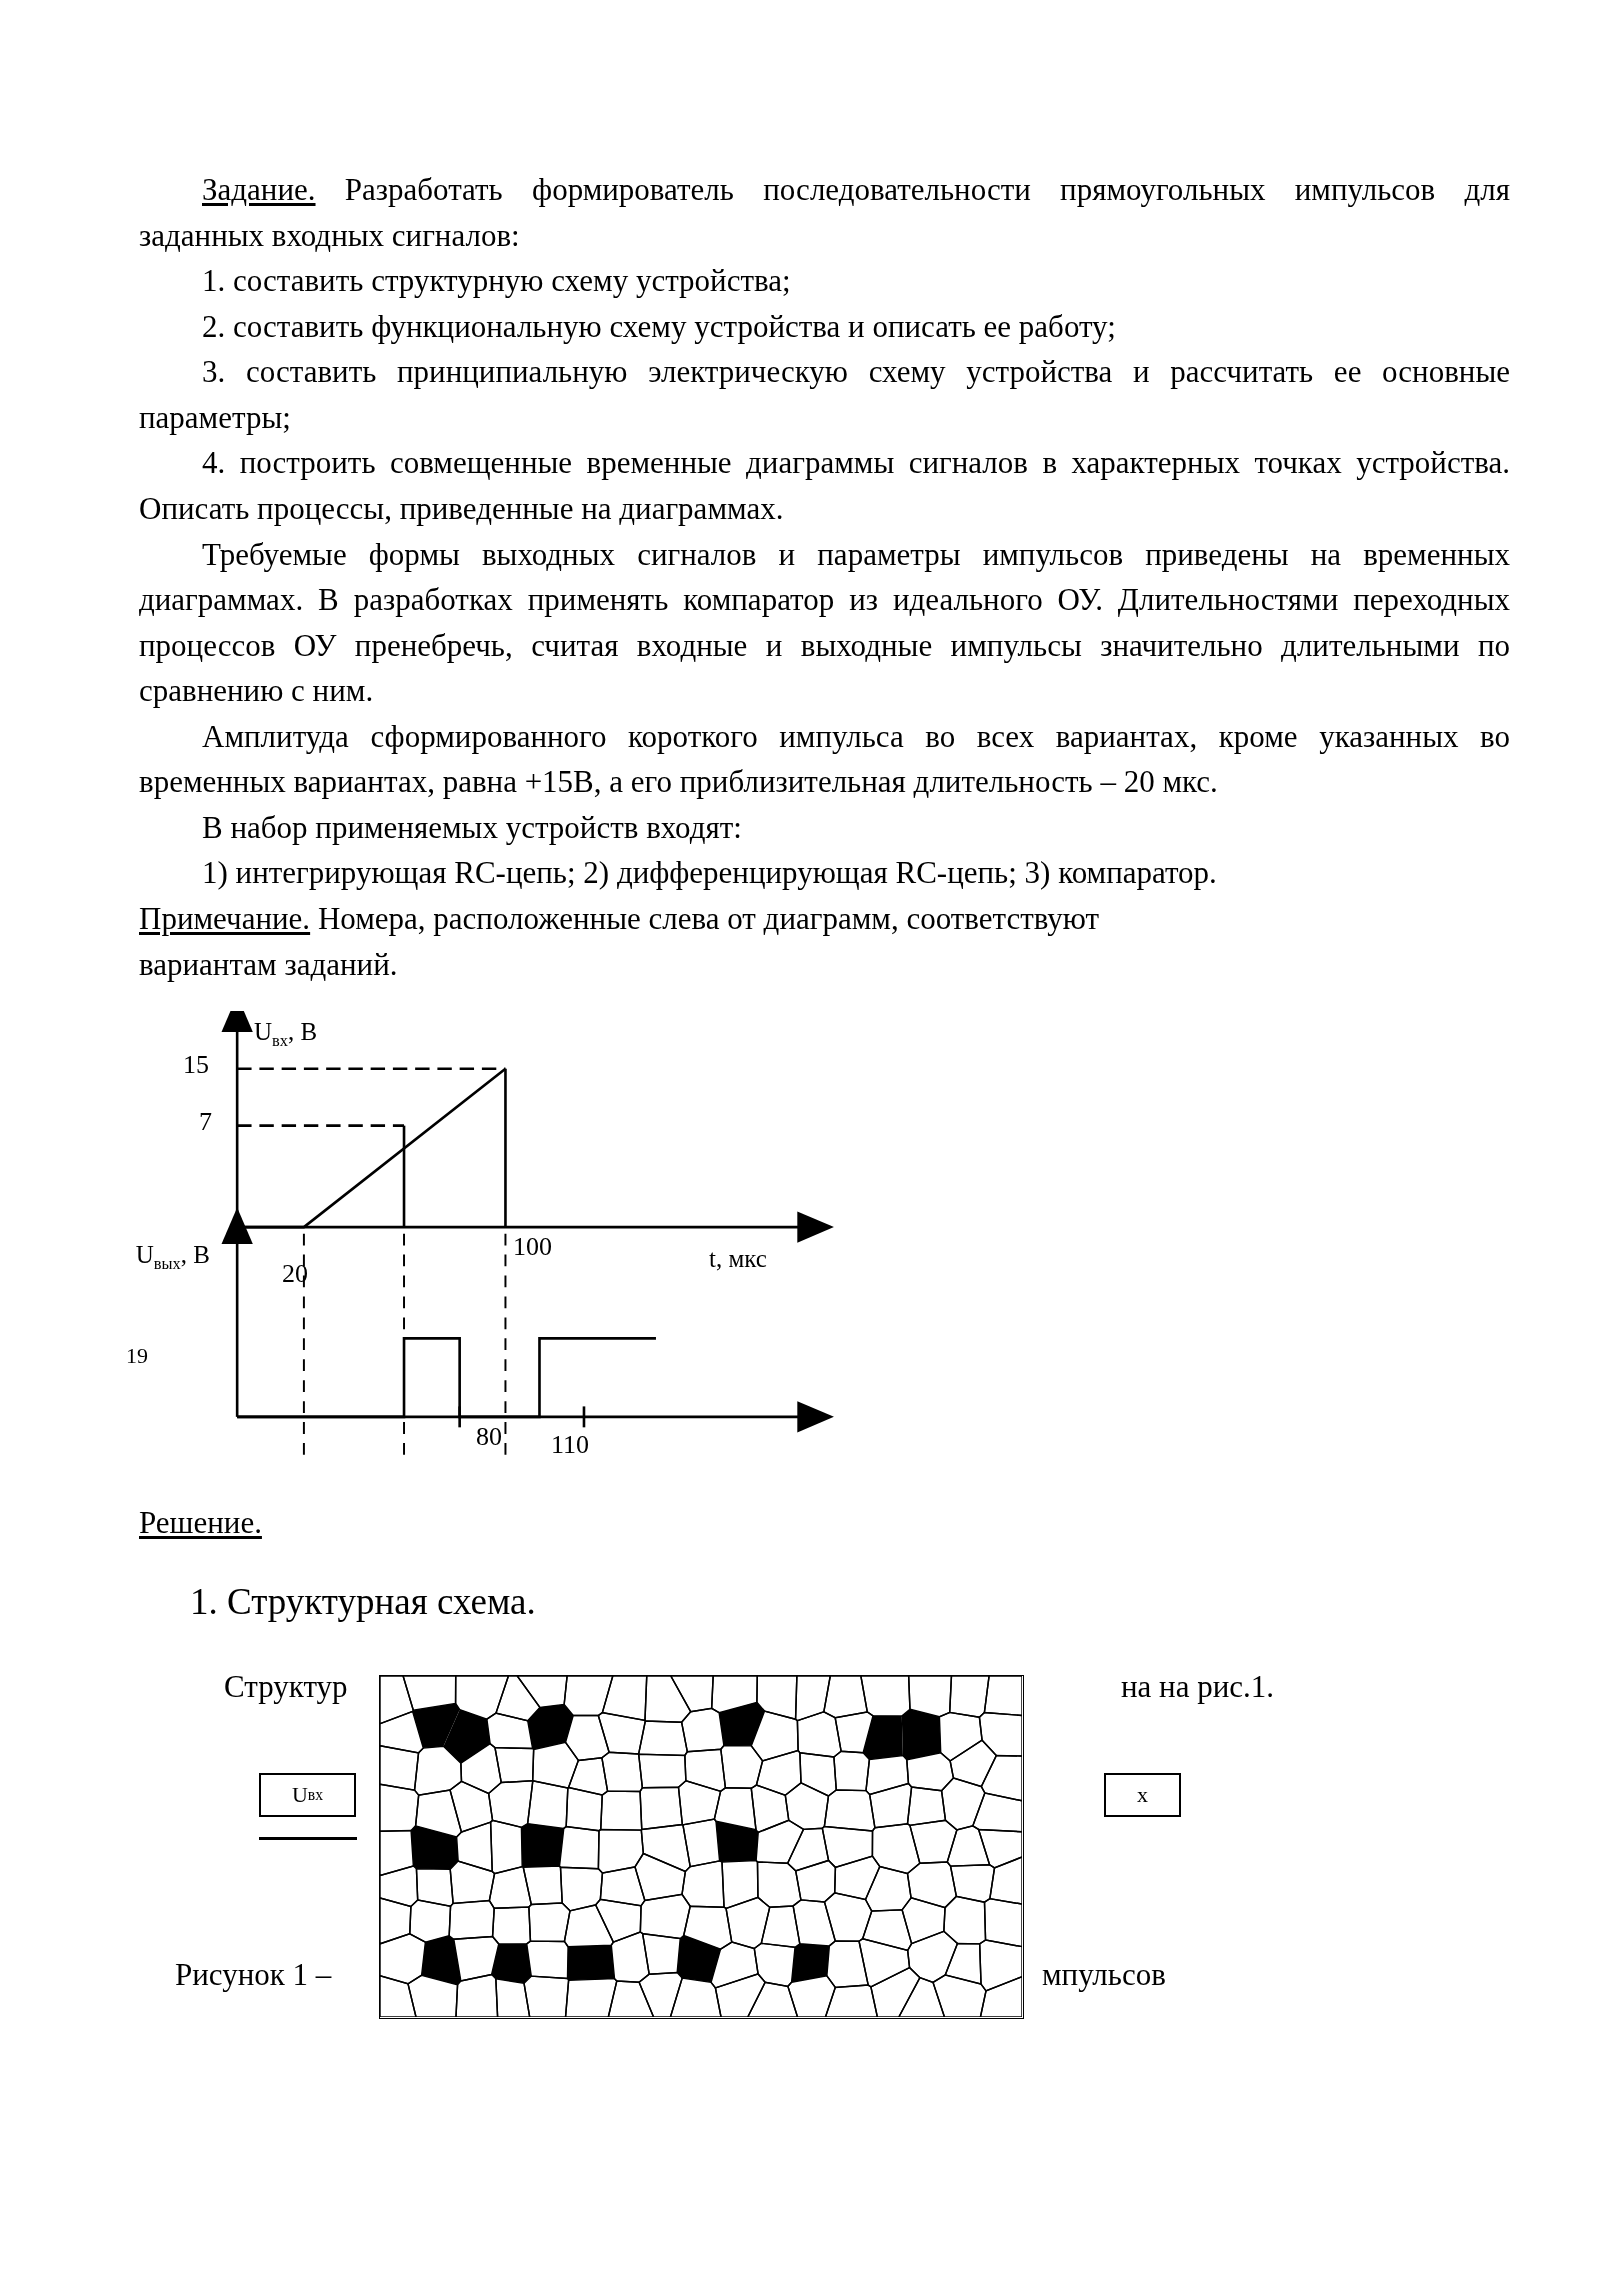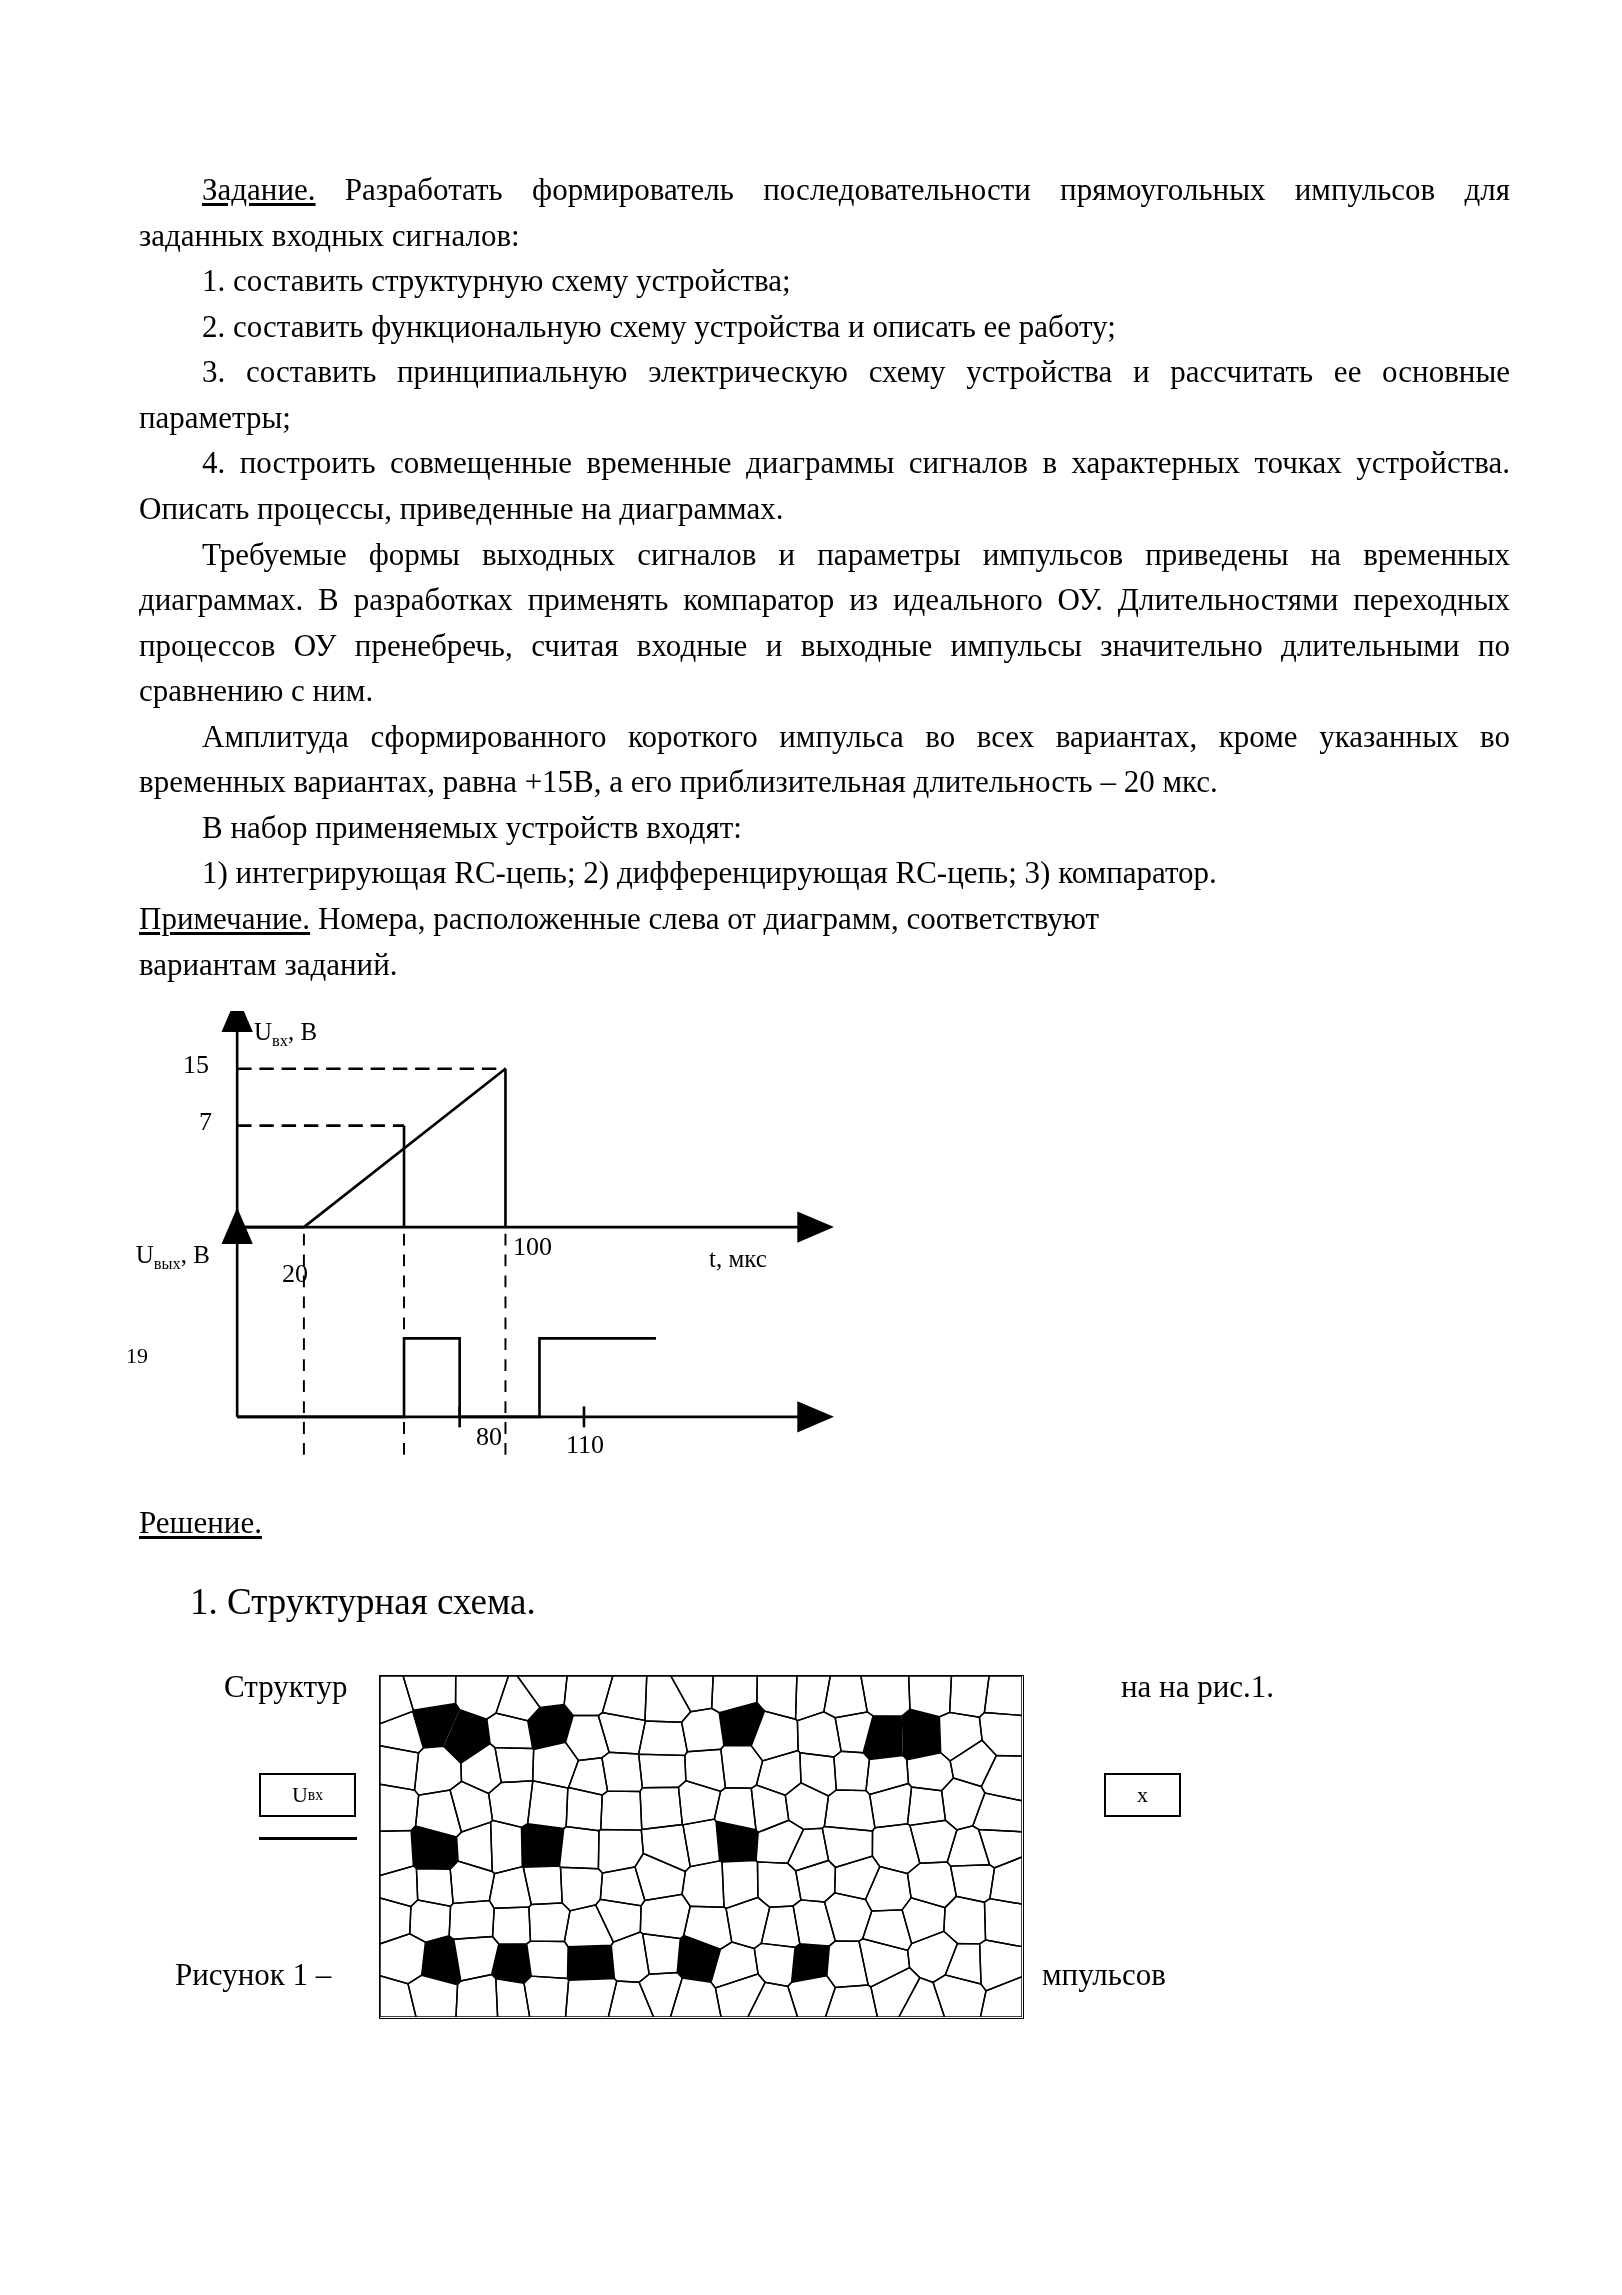--- a/index.html
+++ b/index.html
@@ -185,21 +185,21 @@
 
     <div style="position:absolute;left:553px;top:234px;font-size:25px;white-space:nowrap;margin-left:17px;">t, мкс</div>
 
     <div style="position:absolute;left:-3.3px;top:230px;font-size:25px;white-space:nowrap;">
       <span>U</span><span style="font-size:16.4px;vertical-align:sub;">вых</span><span>, В</span>
     </div>
 
     <div style="position:absolute;left:-13px;top:332px;font-size:22px;">19</div>
 
     <div style="position:absolute;left:302px;top:411px;font-size:26px;margin-left:35px;">80</div>
-    <div style="position:absolute;left:427px;top:419px;font-size:26px;">110</div>
+    <div style="position:absolute;left:412px;top:419px;font-size:26px;">110</div>
   </div>
 
   <div class="solution u">Решение.</div>
 
   <div class="struct-item">1.  Структурная схема.</div>
 
   <div class="fig2">
 
     <div class="fig2-text t-struct">Структур</div>
 

